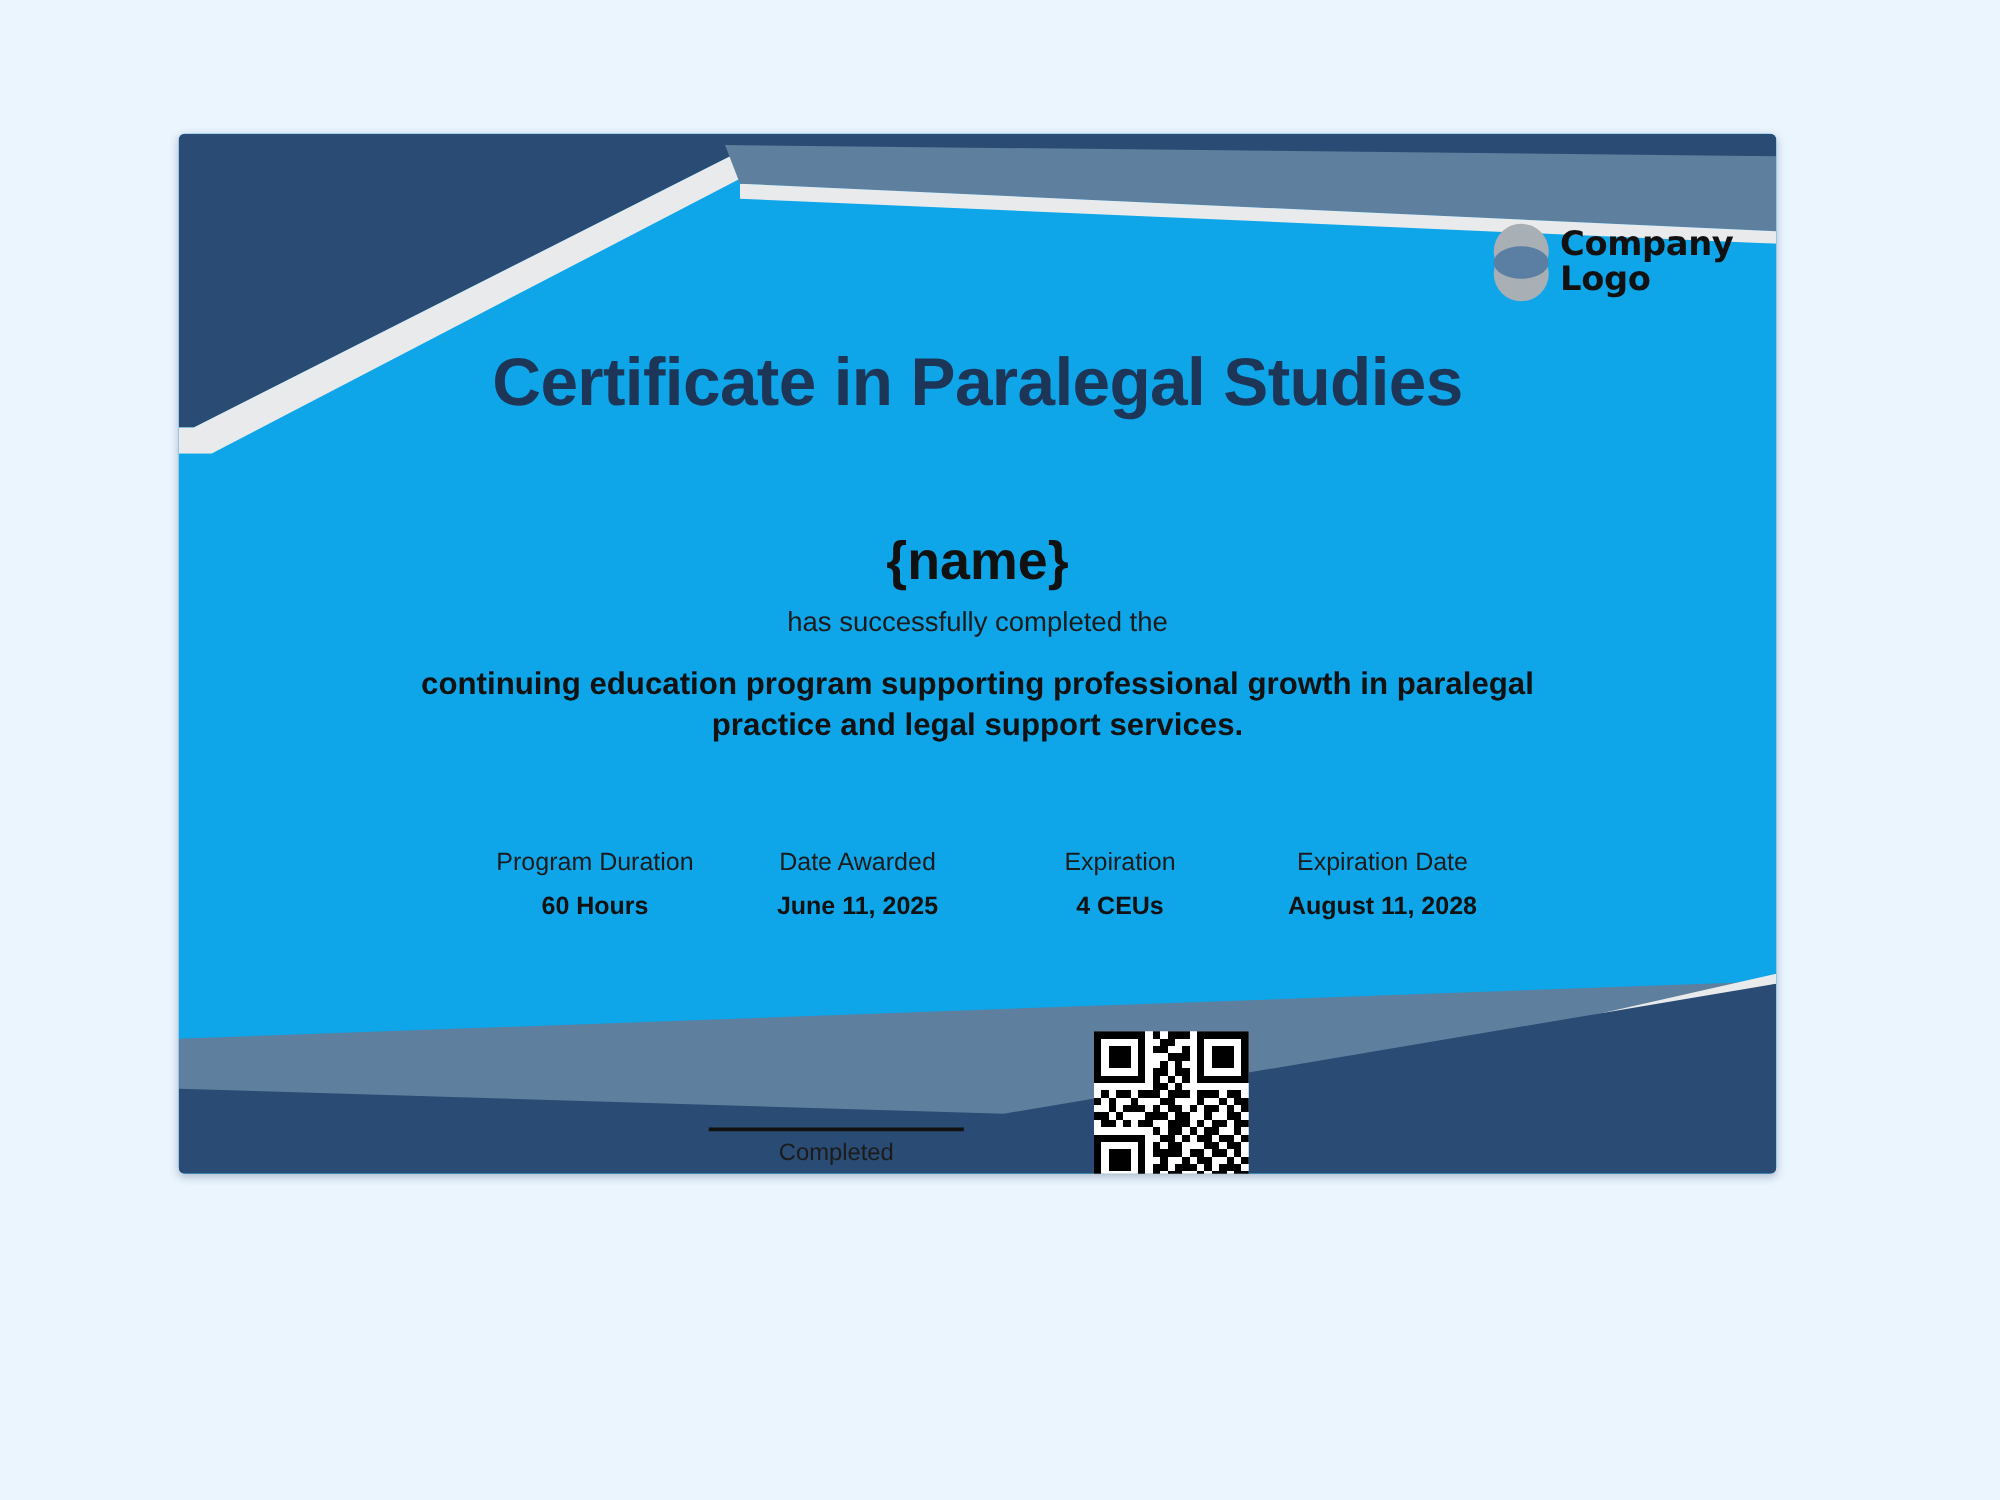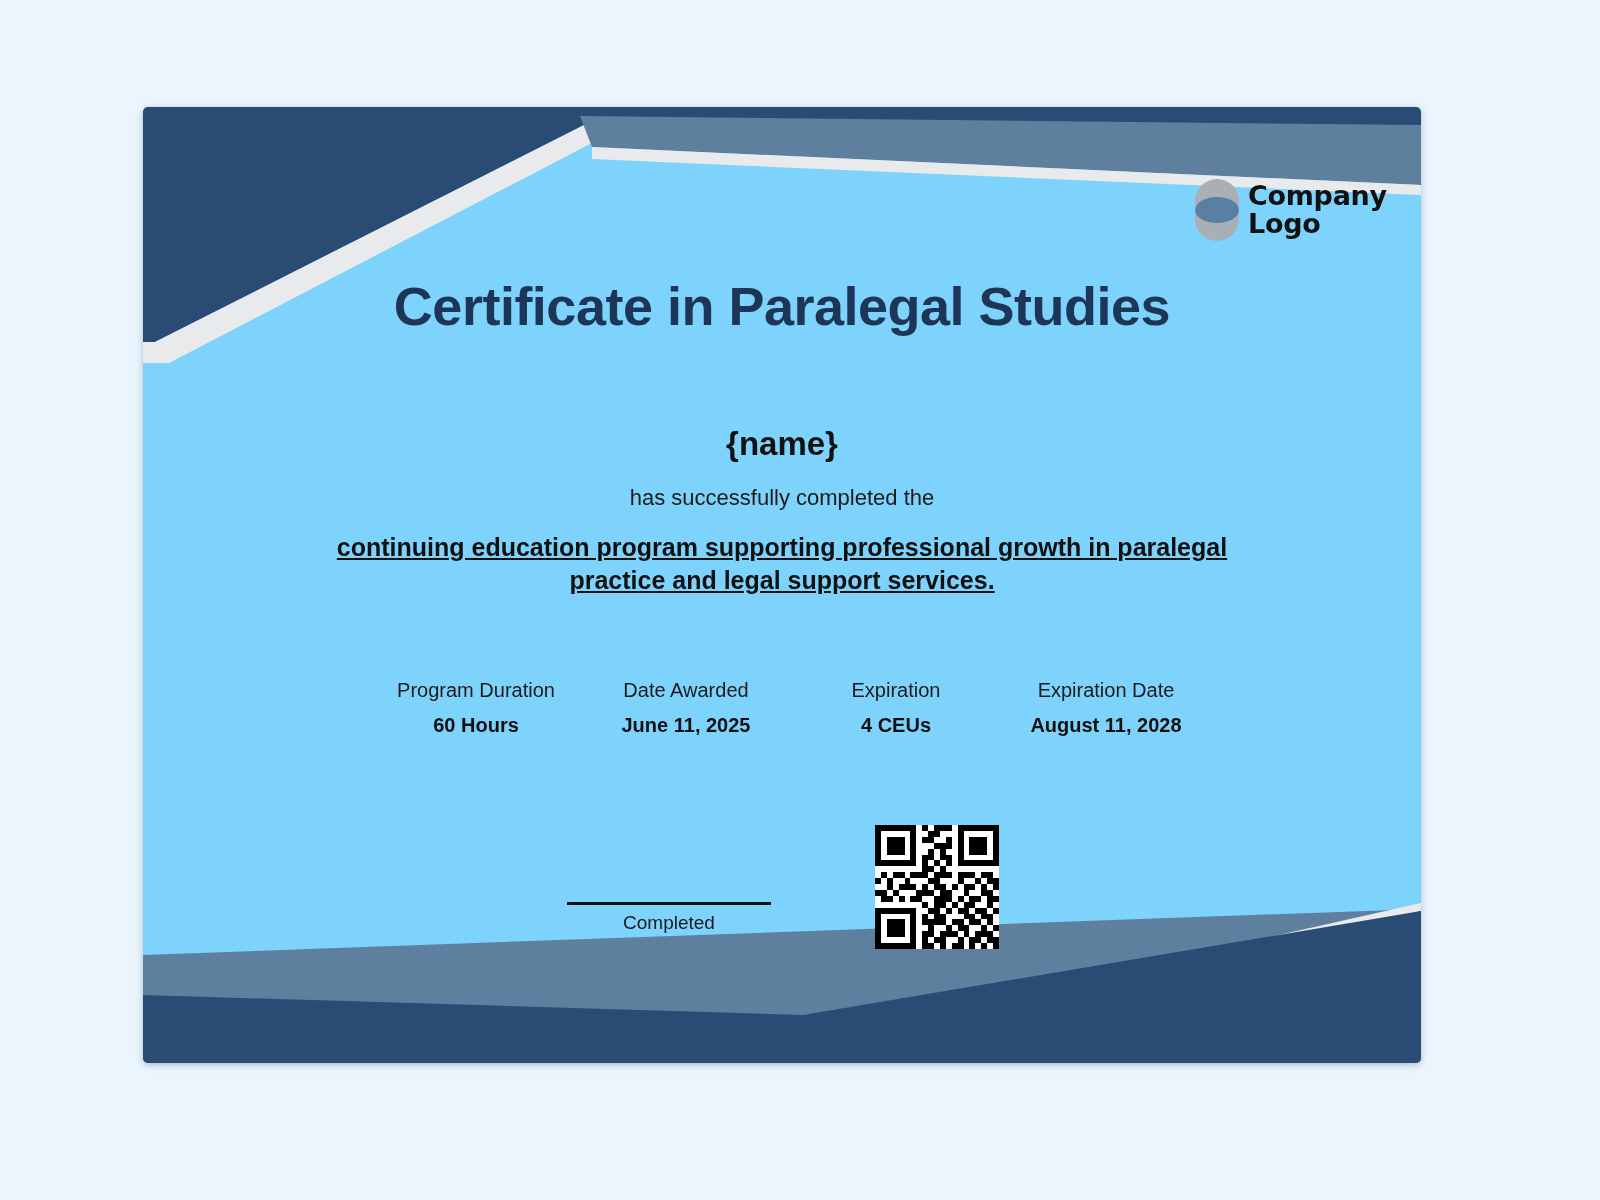--- a/index.html
+++ b/index.html
@@ -18,22 +18,22 @@
     height: 1200px;
     background: #eaf5fe;
   }
 
   
   #certificate-card {
     position: absolute;
     left: 143px;
     top: 107px;
     width: 1278px;
-    height: 956px;
-    background: #7dd3fc;
+    height: 832px;
+    background: #0ea5e9;
     border-radius: 5px;
     overflow: hidden;
     box-shadow: 0 2px 7px rgba(40,60,90,0.30);
   }
 
   .deco { position: absolute; pointer-events: none; }
 
   
   #deco-top-navy {
     left: 0; top: 0; width: 1278px; height: 300px;
@@ -125,39 +125,38 @@
 
   #certify-line {
     position: absolute; left: 0; top: 248px; width: 1278px;
     font-size: 22px;
     color: #1b1b1b;
     font-weight: 400;
   }
 
   #recipient-name {
     position: absolute; left: 0; top: 318px; width: 1278px;
-    font-size: 33px;
+    font-size: 43px;
     font-weight: 700;
     color: #111111;
   }
 
   #completed-line {
     position: absolute; left: 0; top: 378px; width: 1278px;
     font-size: 22px;
     color: #1b1b1b;
     font-weight: 400;
   }
 
   #program-desc {
     position: absolute; left: 189px; top: 424px; width: 900px;
     font-size: 25px;
     font-weight: 700;
     color: #111111;
     line-height: 1.32;
-    text-decoration: underline;
   }
 
   
   #details-row {
     position: absolute;
     left: 228px;
     top: 572px;
     width: 840px;
     display: flex;
     justify-content: space-between;

